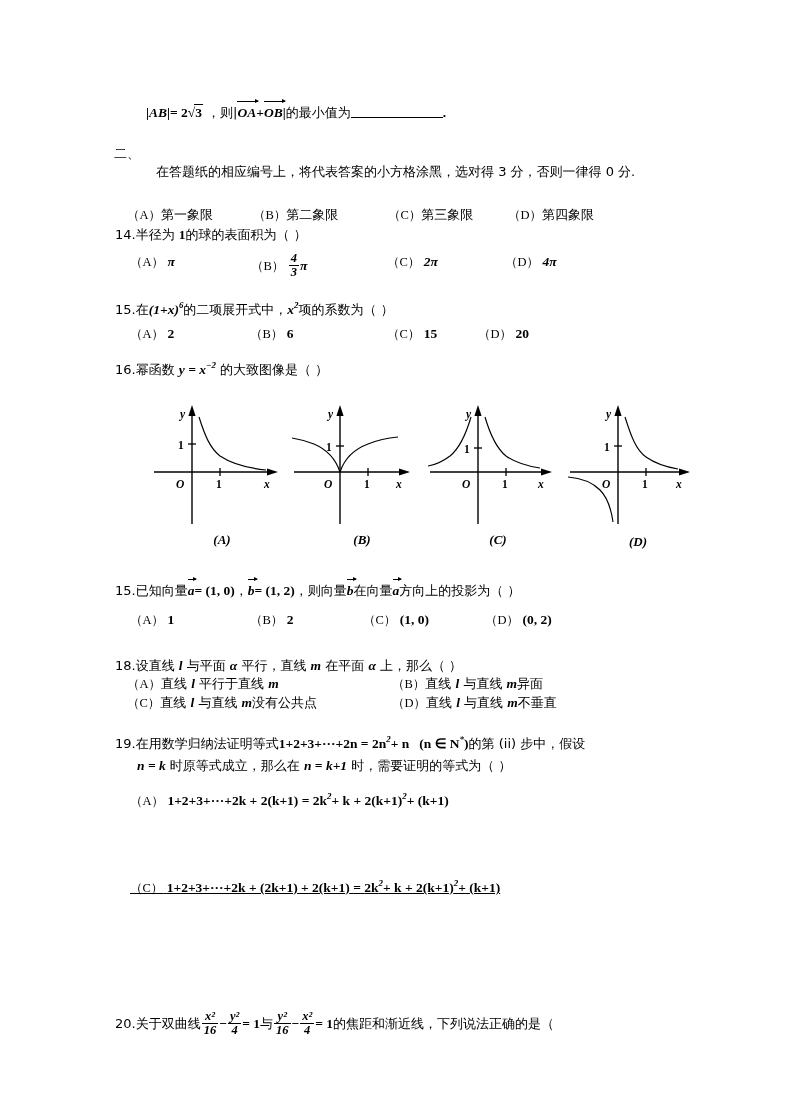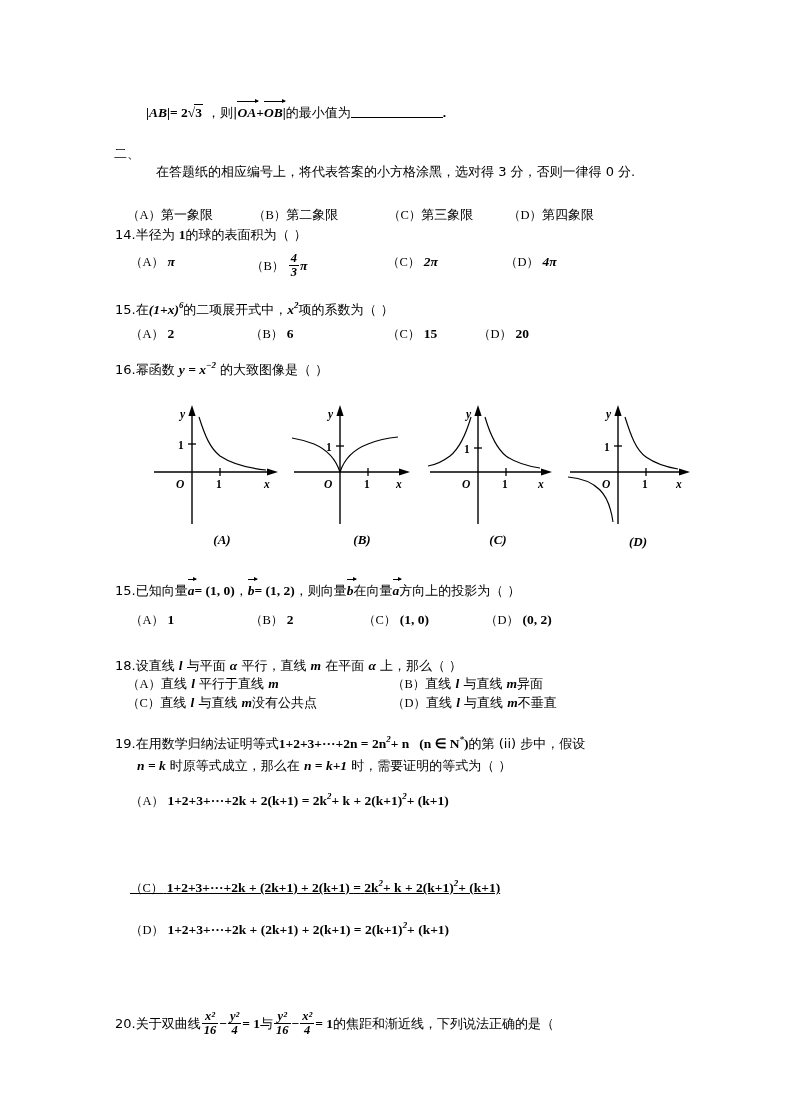--- a/index.html
+++ b/index.html
@@ -272,21 +272,18 @@
   <div class="ln" style="left:137px; top:757px;">
     <span class="mi">n = k</span><span class="cn"> 时原等式成立，那么在 </span><span class="mi">n = k+1</span><span class="cn"> 时，需要证明的等式为（</span><span class="cn">        ）</span>
   </div>
 
   <div class="ln" style="left:130px; top:788px;">
     <span class="opt-lbl">（A）</span>&nbsp;<span class="mb">1+2+3+···+2k + 2(k+1)</span>&nbsp;<span class="mb">=</span>&nbsp;<span class="mb">2k</span><sup>2</sup><span class="mb">+ k + 2(k+1)</span><sup>2</sup><span class="mb">+ (k+1)</span>
   </div>
   <div class="ln" style="left:130px; top:875px;text-decoration:underline;">
     <span class="opt-lbl">（C）</span>&nbsp;<span class="mb">1+2+3+···+2k + (2k+1) + 2(k+1)</span>&nbsp;<span class="mb">=</span>&nbsp;<span class="mb">2k</span><sup>2</sup><span class="mb">+ k + 2(k+1)</span><sup>2</sup><span class="mb">+ (k+1)</span>
   </div>
-  <div class="ln" style="left:130px; top:917px;">
-    <span class="opt-lbl">（D）</span>&nbsp;<span class="mb">1+2+3+···+2k + (2k+1) + 2(k+1)</span>&nbsp;<span class="mb">=</span>&nbsp;<span class="mb">2(k+1)</span><sup>2</sup><span class="mb">+ (k+1)</span>
-  </div>
 
   <div class="ln" style="left:115px; top:964px;margin-top:47px;">
     <span class="cn">20.</span><span class="cn">关于双曲线</span><span class="frac"><span class="num">x²</span><span class="den">16</span></span><span class="mb">−</span><span class="frac"><span class="num">y²</span><span class="den">4</span></span><span class="mb">= 1</span><span class="cn">与</span><span class="frac"><span class="num">y²</span><span class="den">16</span></span><span class="mb">−</span><span class="frac"><span class="num">x²</span><span class="den">4</span></span><span class="mb">= 1</span><span class="cn">的焦距和渐近线，下列说法正确的是（</span>
   </div>
 
 </div>
 
 </body></html>

